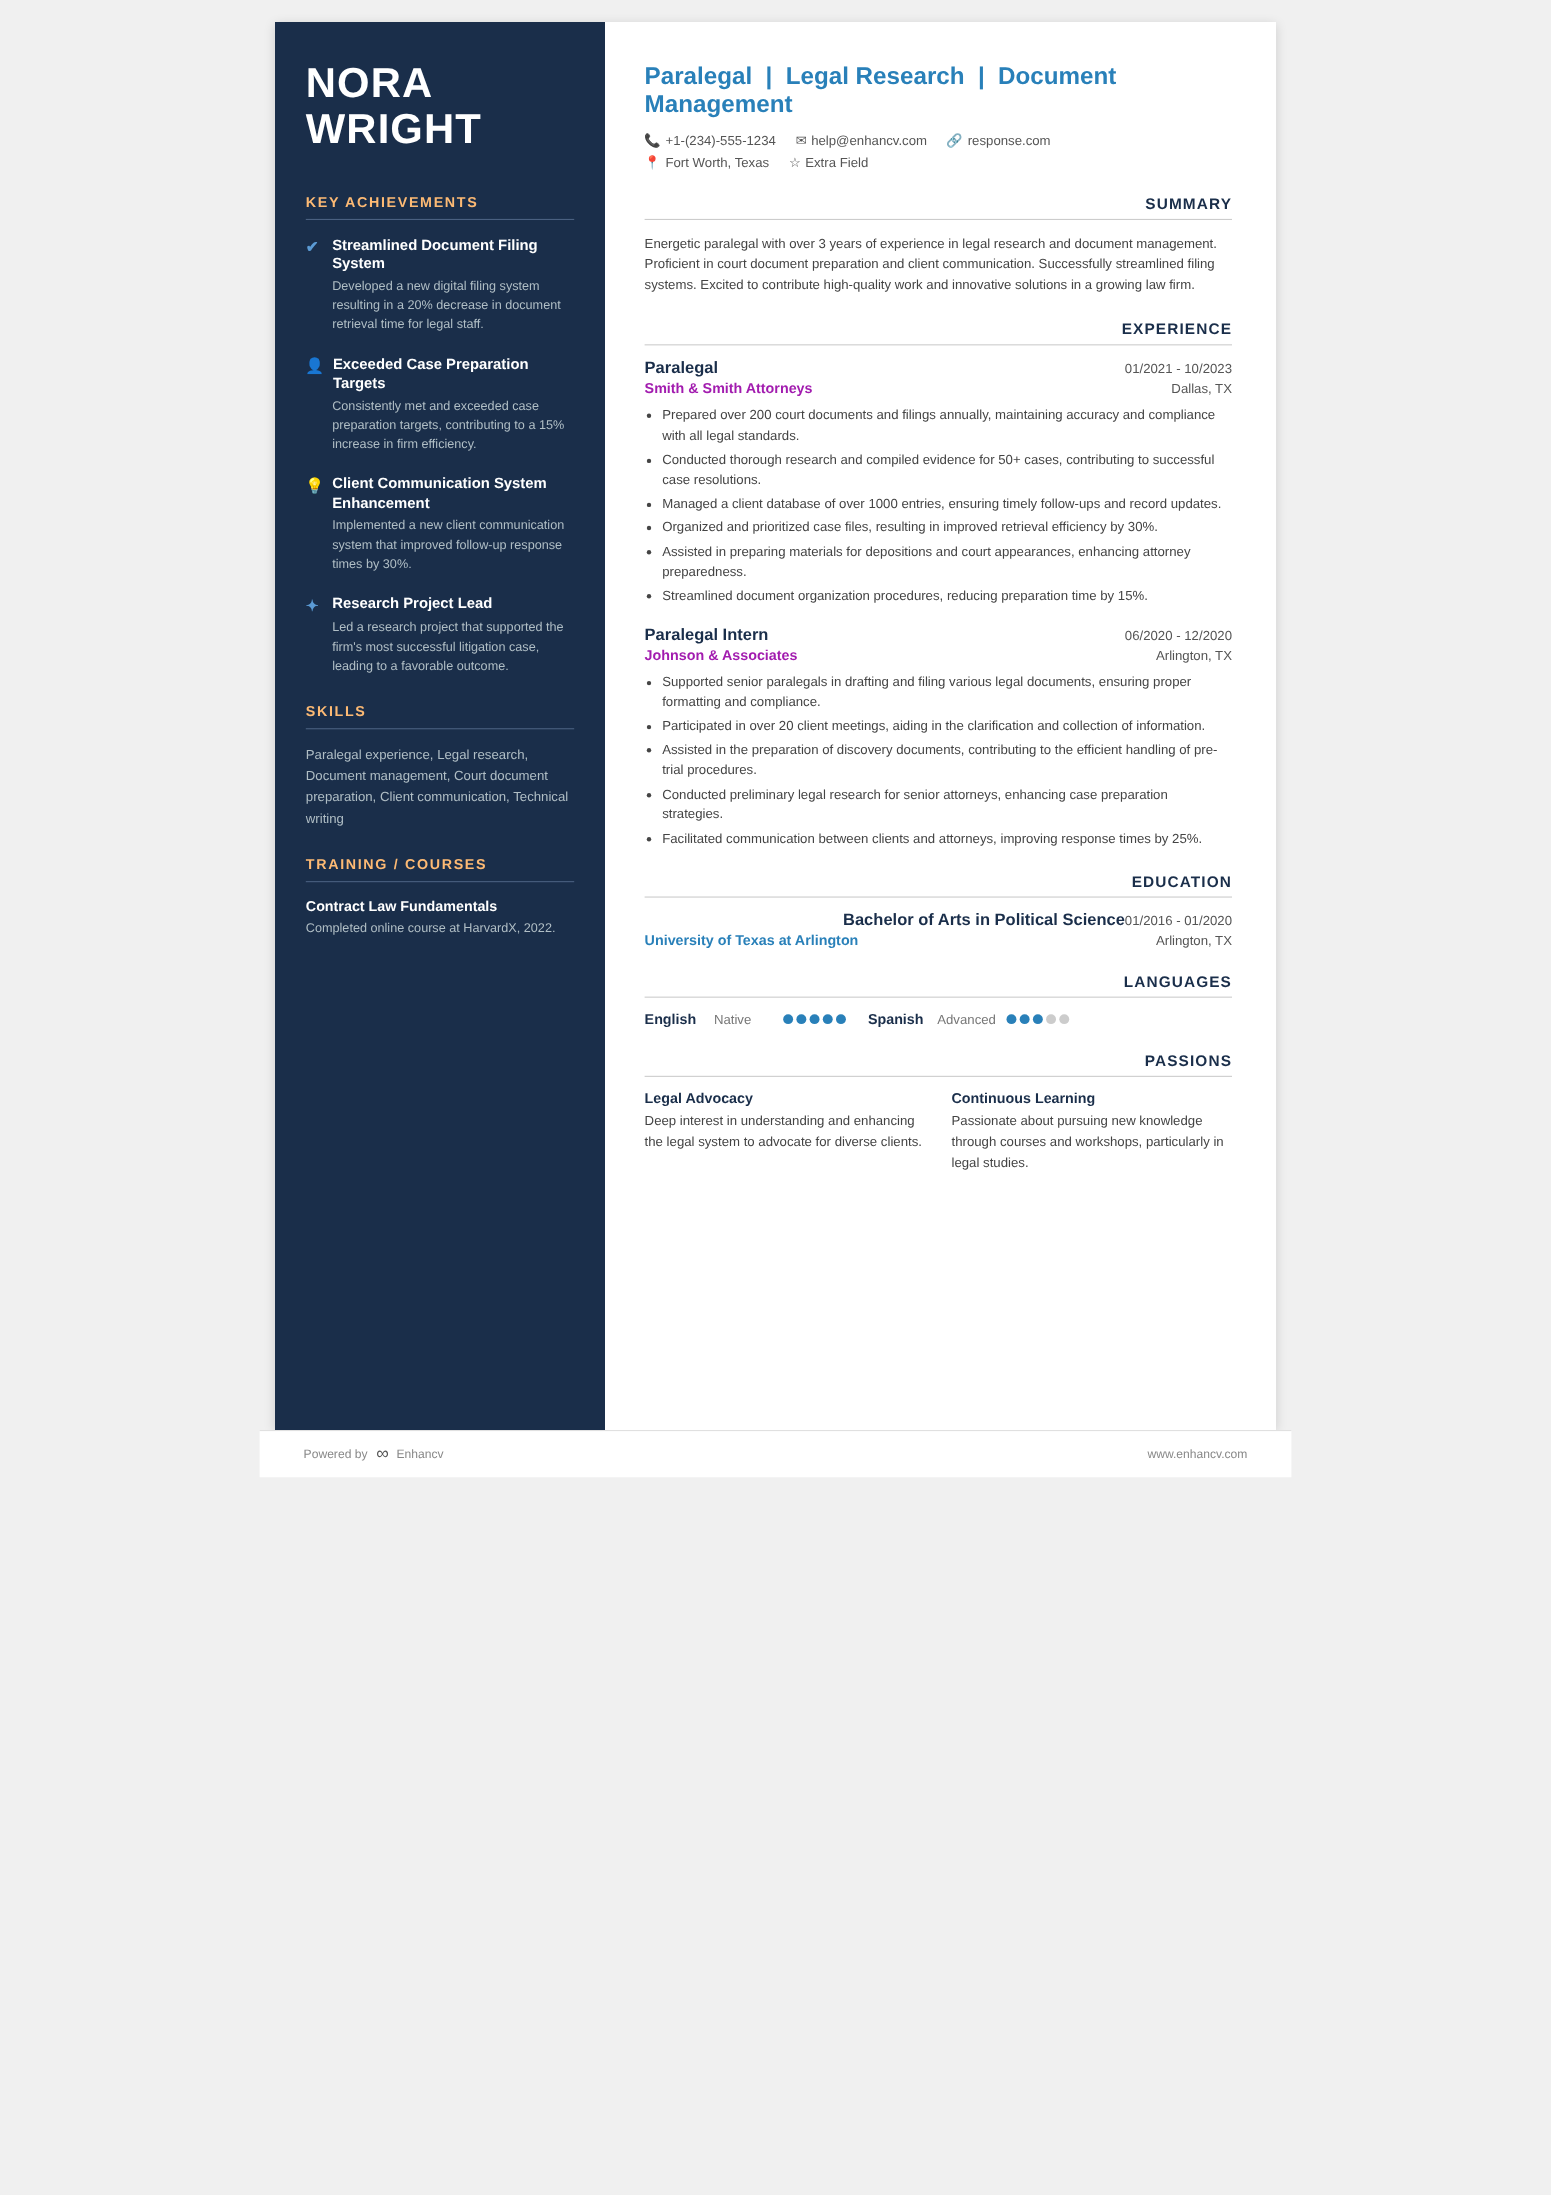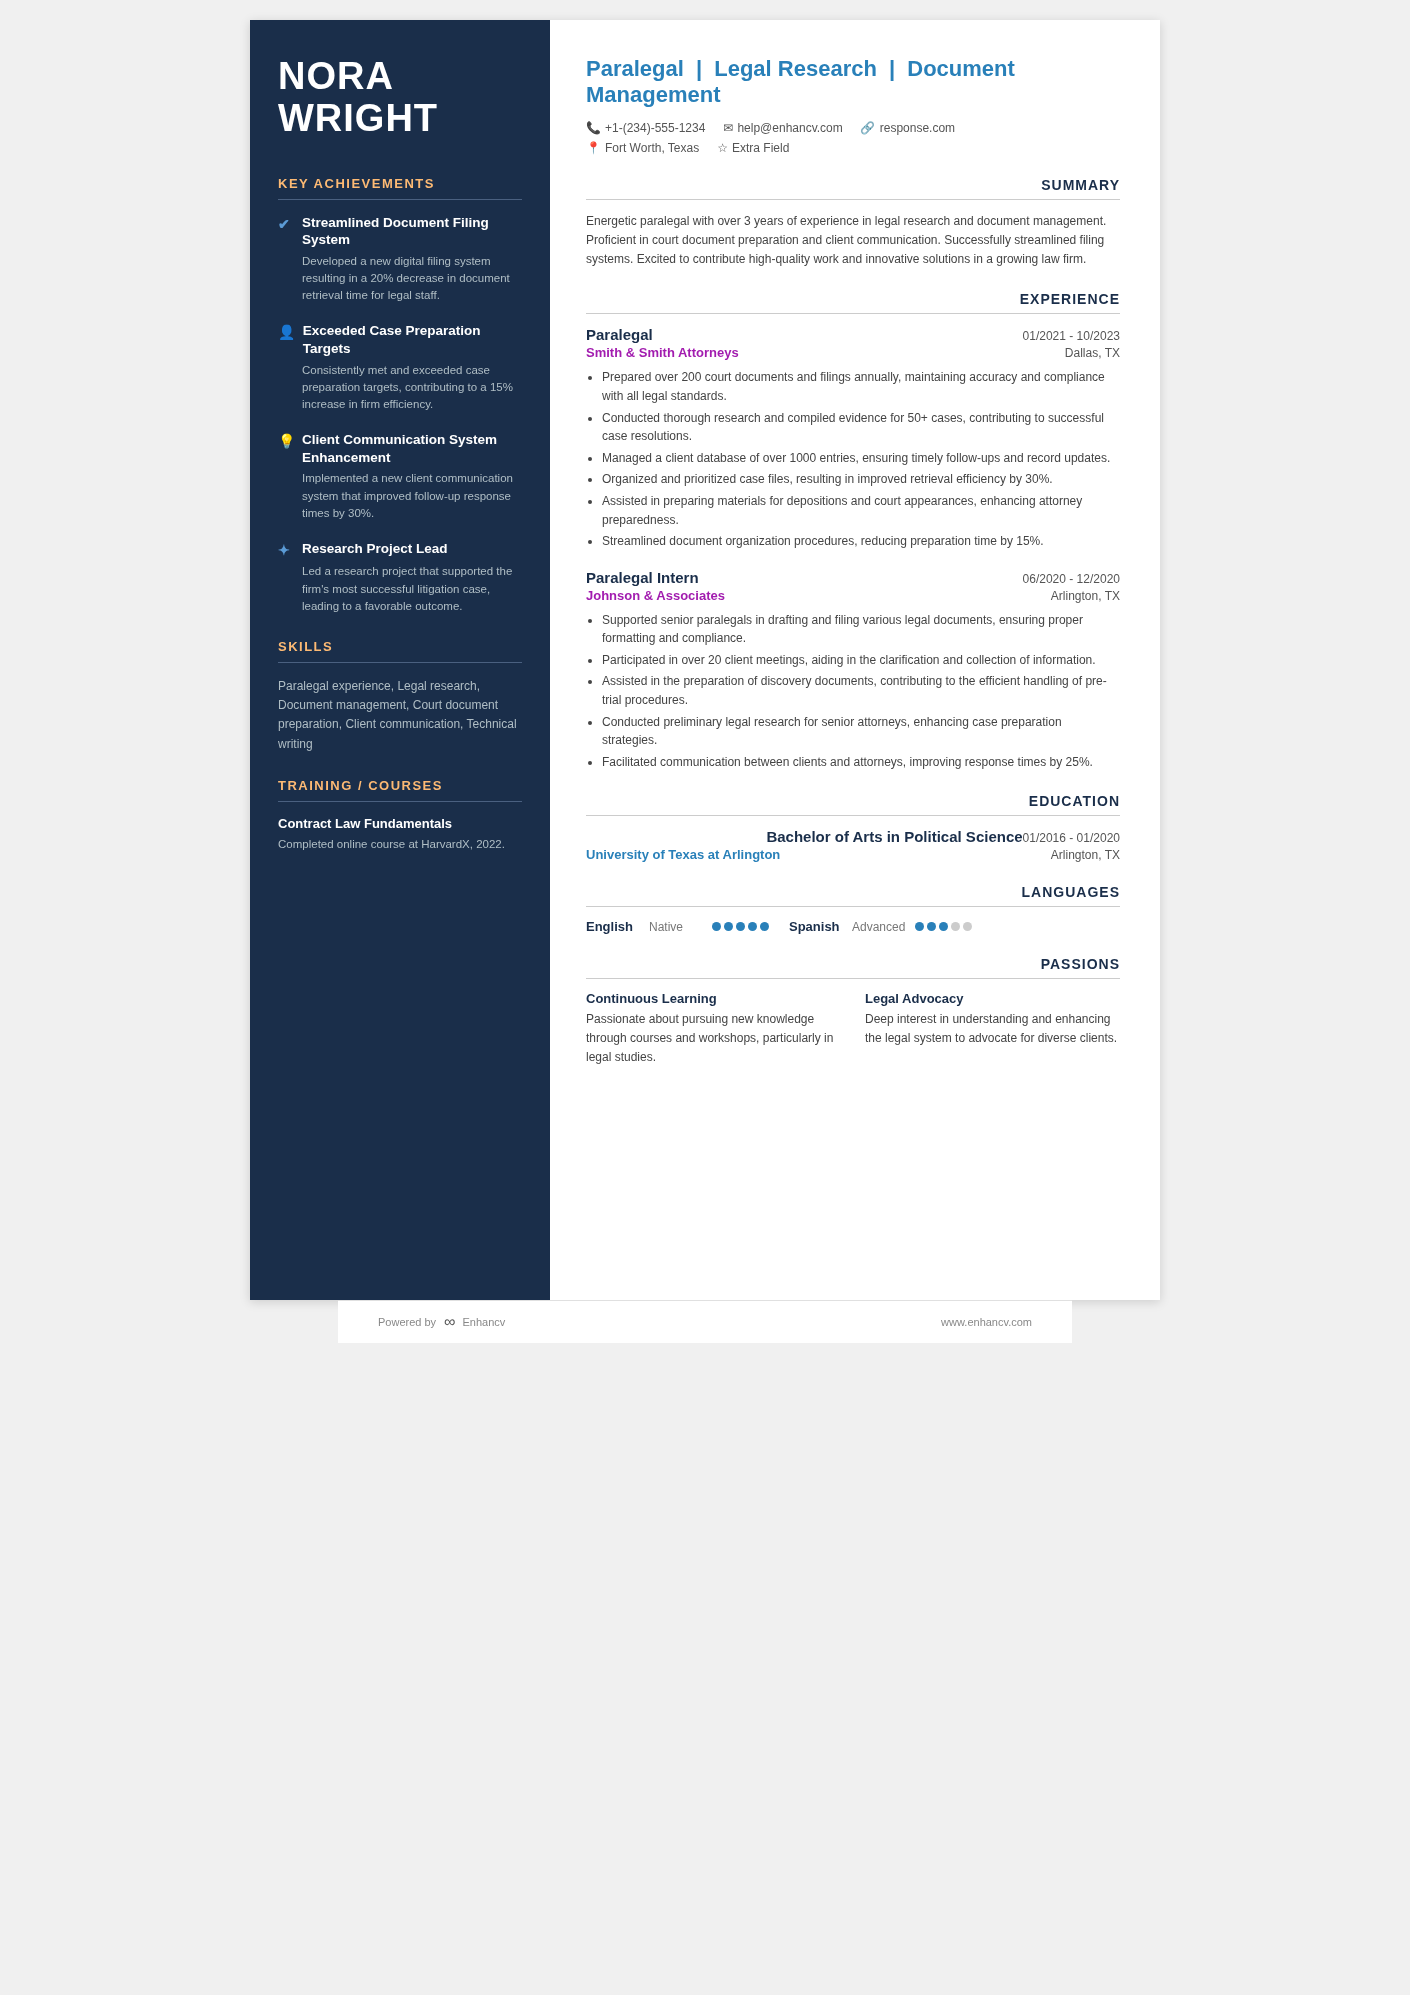--- a/index.html
+++ b/index.html
@@ -266,21 +266,21 @@
       font-weight: 700;
       color: #1a2e4a;
       margin-bottom: 4px;
     }
     .passion-desc {
       font-size: 12px;
       color: #444;
       line-height: 1.55;
     }
     .footer-bar {
-      width: 734px;
+      width: 938px;
       background: #fff;
       border-top: 1px solid #e0e0e0;
       display: flex;
       align-items: center;
       justify-content: space-between;
       padding: 12px 40px;
       font-size: 11px;
       color: #888;
     }
     .footer-brand {
@@ -473,26 +473,26 @@
             <div class="dot-empty"></div>
           </div>
         </div>
       </div>
 
       <div class="section-title">PASSIONS</div>
       <hr class="main-divider">
 
       <div class="passions-grid">
         <div class="passion-item">
+          <div class="passion-title">Legal Advocacy</div>
+          <div class="passion-desc">Deep interest in understanding and enhancing the legal system to advocate for diverse clients.</div>
+        </div>
+        <div class="passion-item">
           <div class="passion-title">Continuous Learning</div>
           <div class="passion-desc">Passionate about pursuing new knowledge through courses and workshops, particularly in legal studies.</div>
-        </div>
-        <div class="passion-item">
-          <div class="passion-title">Legal Advocacy</div>
-          <div class="passion-desc">Deep interest in understanding and enhancing the legal system to advocate for diverse clients.</div>
         </div>
       </div>
     </div>
   </div>
 
   <div class="footer-bar">
     <div class="footer-brand">
       <span>Powered by</span>
       <span class="enhancv-logo">∞</span>
       <span>Enhancv</span>

